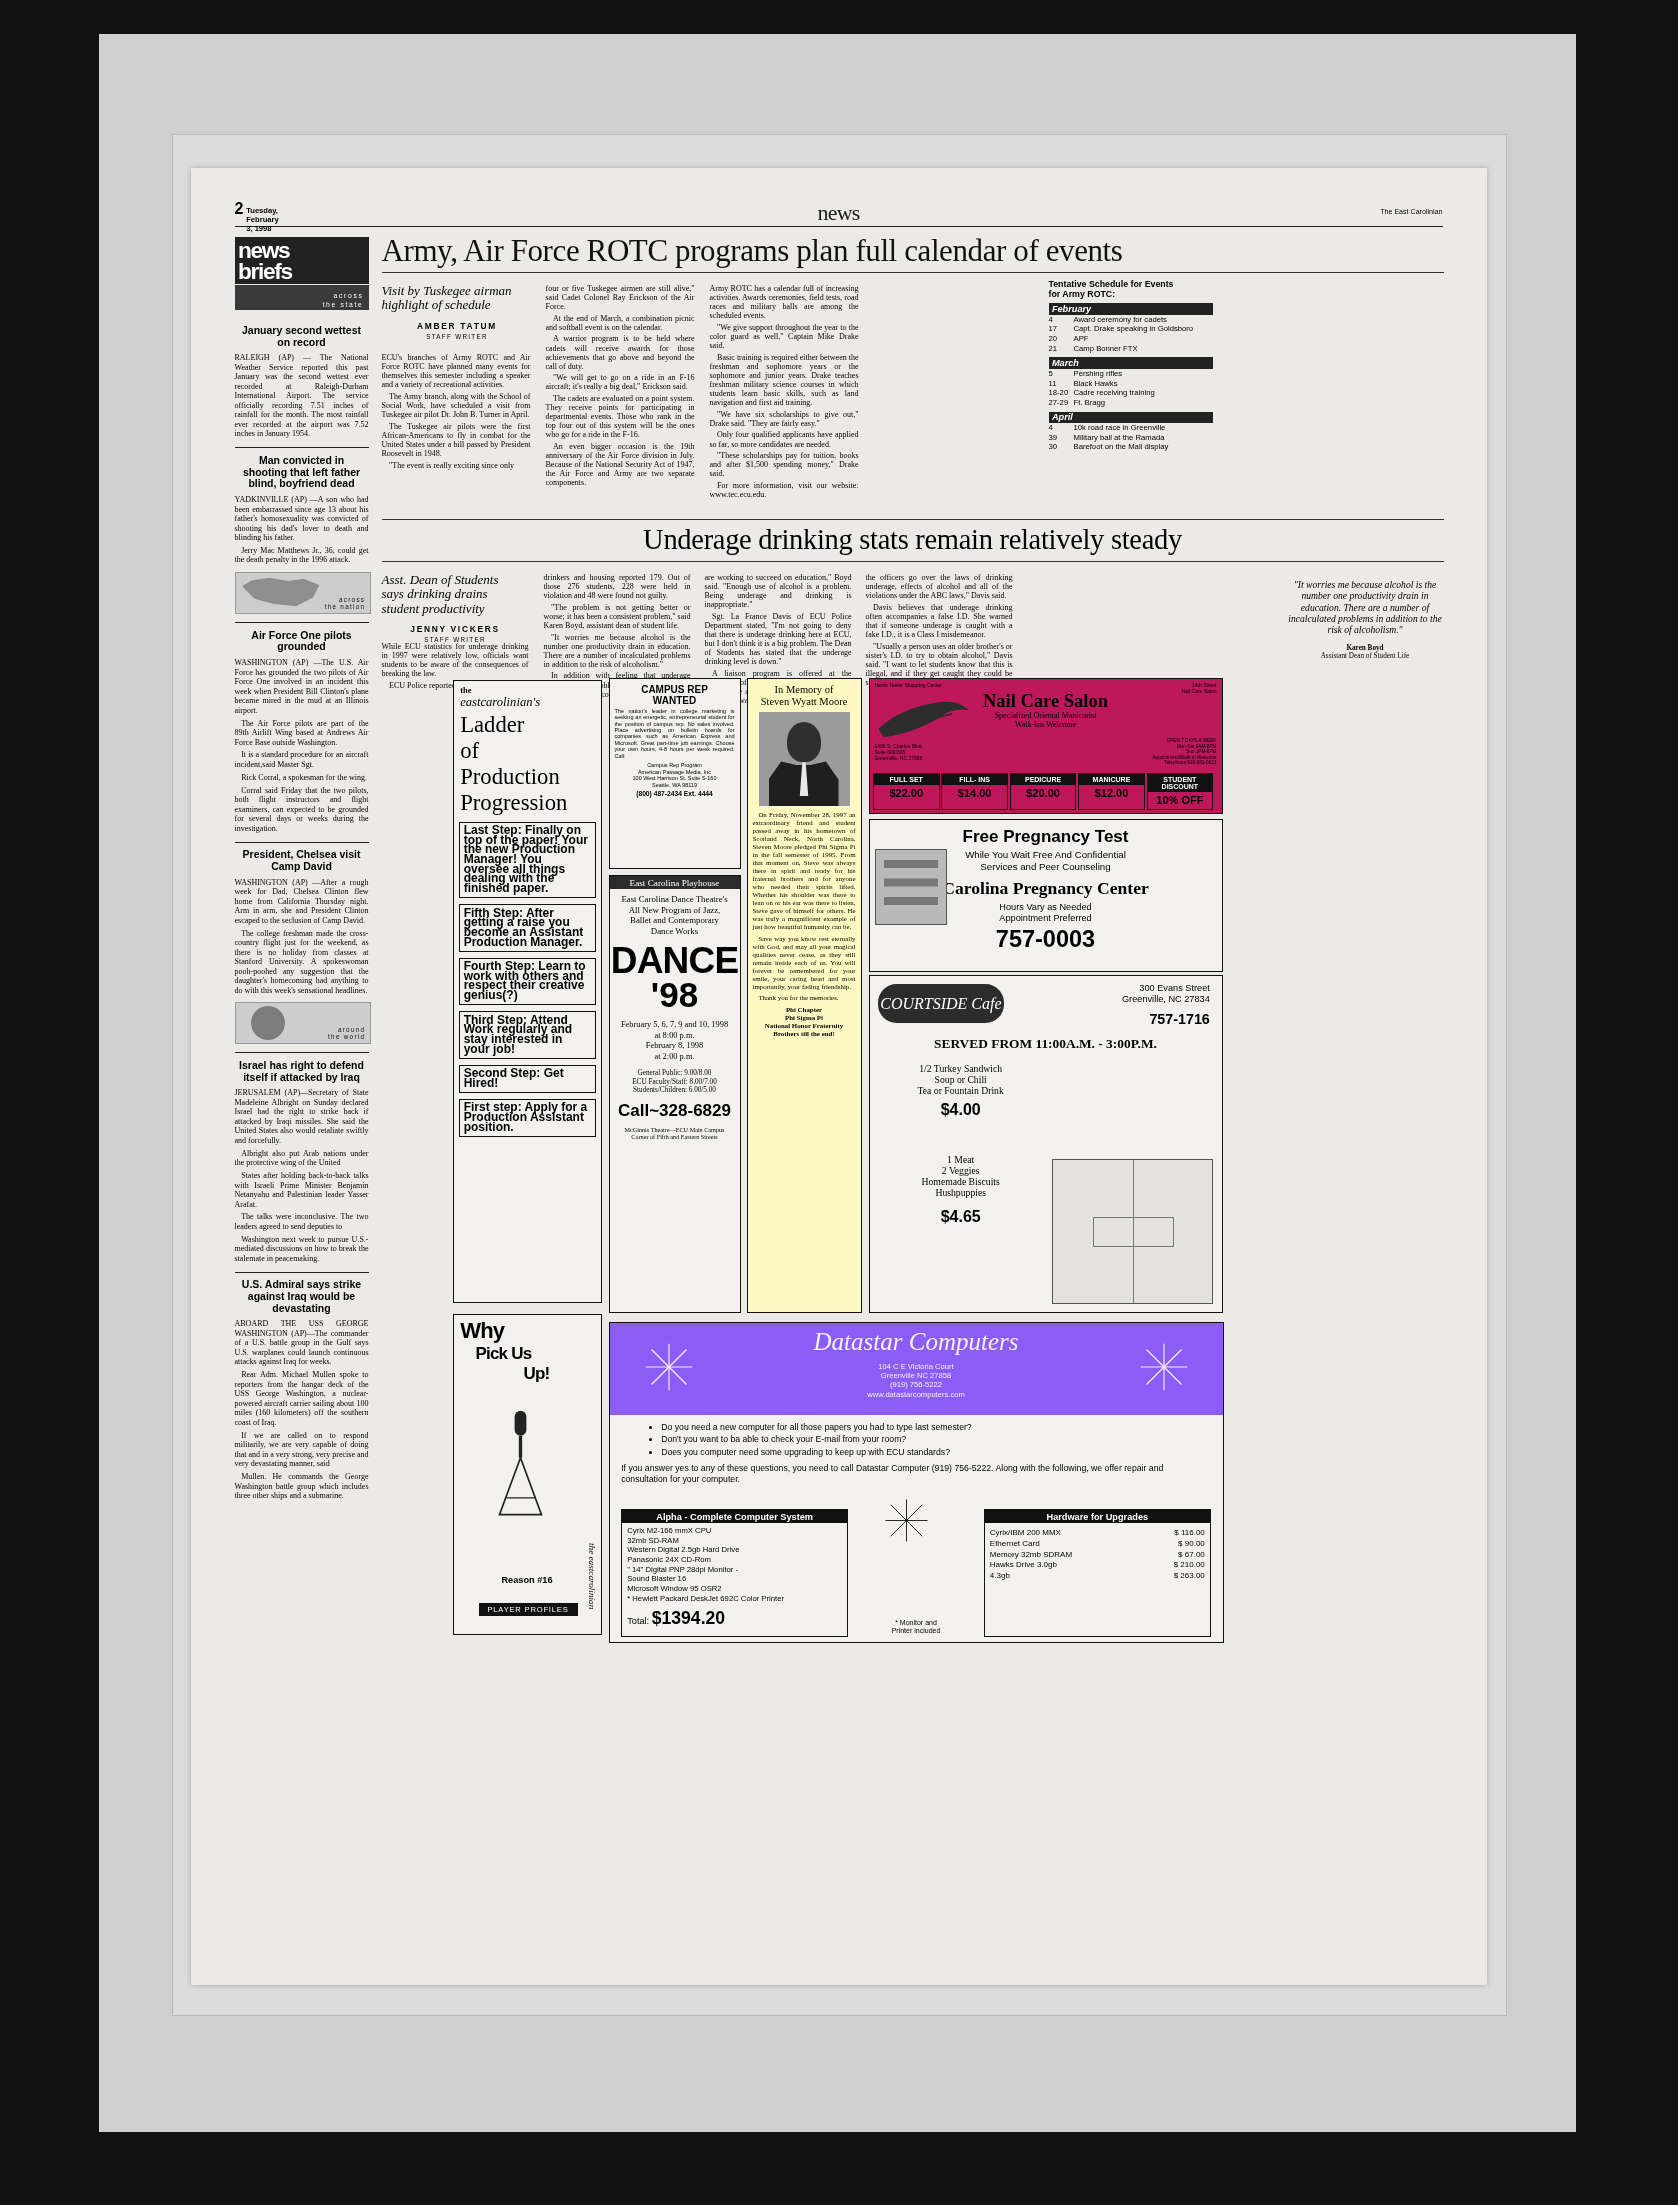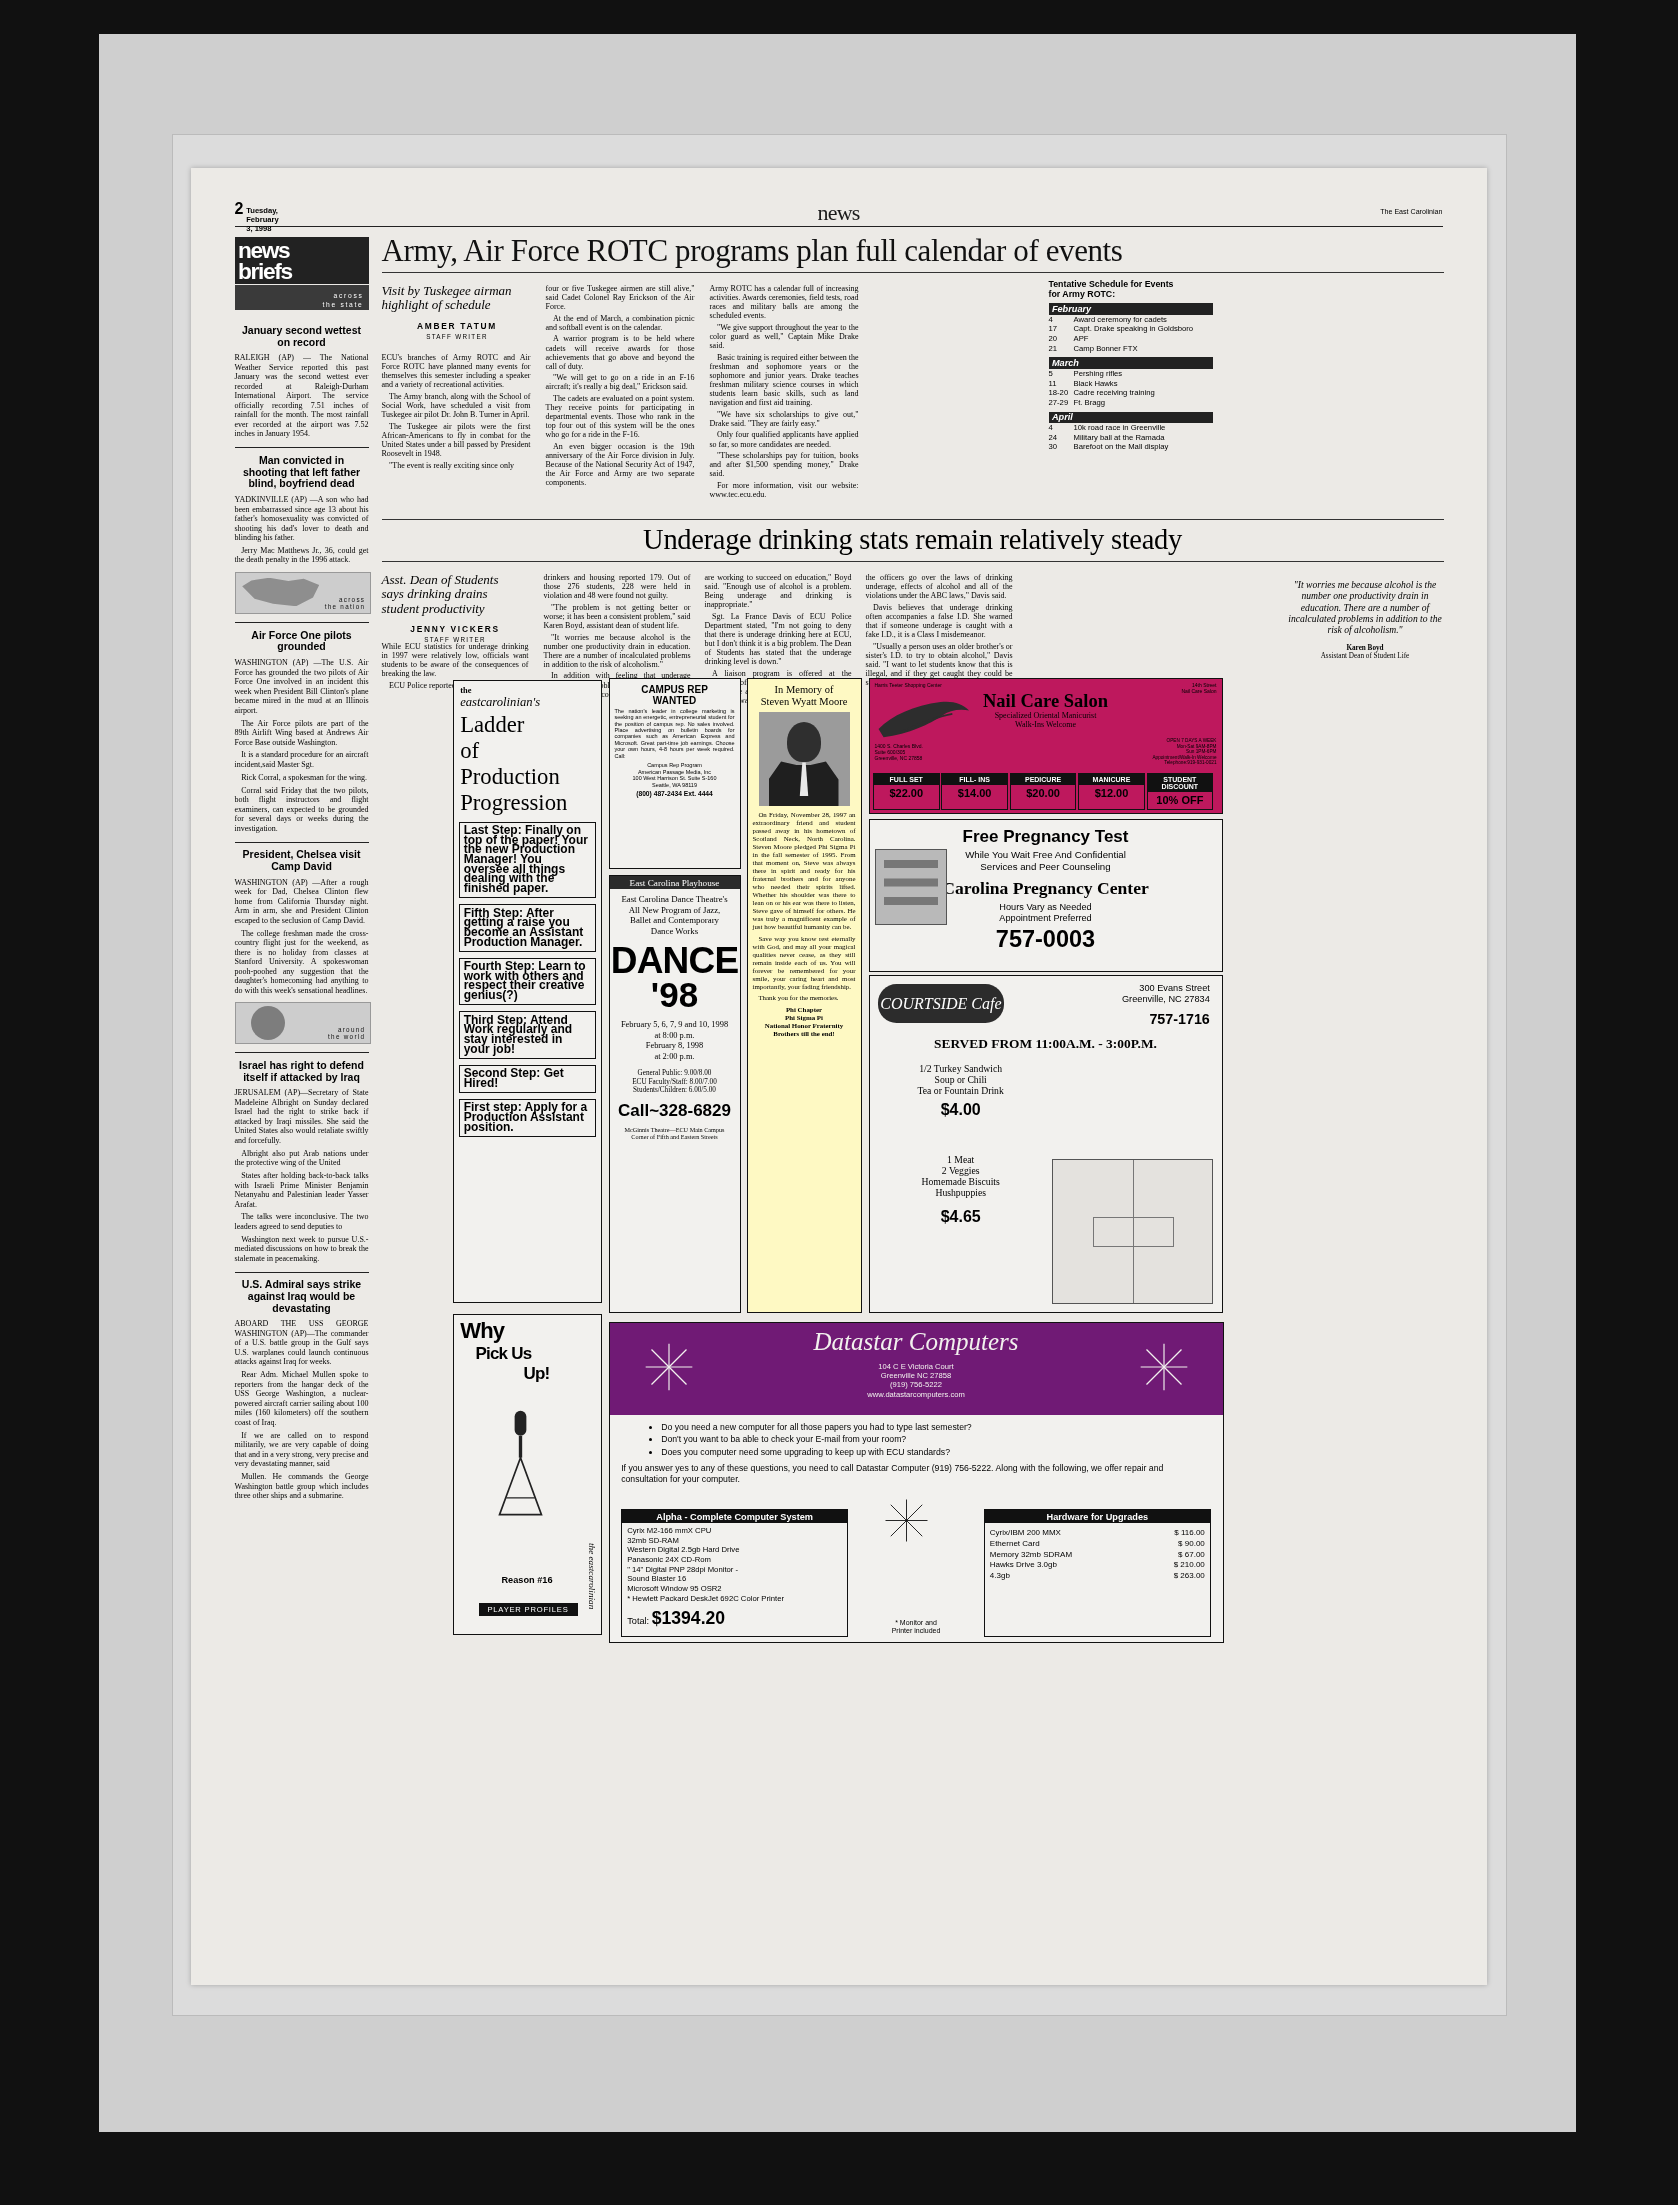--- a/index.html
+++ b/index.html
@@ -123,21 +123,21 @@
 
   .why{position:absolute;left:243px;top:1129px;width:147px;height:319px;border:1.7px solid #111;background:#f2f1ee;}
   .why .w{font-family:"Liberation Sans",sans-serif;font-weight:bold;font-size:22px;padding:3.4px 0 0 6.7px;letter-spacing:-0.8px;}
   .why .p{font-family:"Liberation Sans",sans-serif;font-weight:bold;font-size:17px;padding-left:22px;letter-spacing:-0.8px;}
   .why .mic{position:absolute;left:37px;top:94px;width:59px;height:109px;}
   .why .reason{position:absolute;left:0;bottom:49px;width:100%;text-align:center;font-family:"Liberation Sans",sans-serif;font-weight:bold;font-size:9.2px;}
   .why .pp{position:absolute;left:25px;bottom:18.5px;width:99px;background:#111;color:#fff;text-align:center;font-family:"Liberation Sans",sans-serif;font-size:7.6px;padding:1.7px 0;letter-spacing:0.8px;}
   .why .side{position:absolute;right:3.4px;bottom:25px;writing-mode:vertical-rl;font-family:"Liberation Serif",serif;font-style:italic;font-size:9.2px;}
 
   .datastar{position:absolute;left:399px;top:1137px;width:613px;height:319px;border:1.7px solid #111;background:#f2f1ee;}
-  .ds-top{position:relative;height:92px;background:#701a75;color:#f2f1ee;}
+  .ds-top{position:relative;height:92px;background:#8b5cf6;color:#f2f1ee;}
   .ds-name{position:absolute;left:50%;transform:translateX(-50%);top:5px;font-family:"Liberation Serif",serif;font-style:italic;font-size:25px;}
   .ds-addr{position:absolute;left:50%;transform:translateX(-50%);top:39px;text-align:center;font-family:"Liberation Sans",sans-serif;font-size:7.6px;line-height:9.2px;}
   .ds-star{position:absolute;top:18.5px;width:50px;height:50px;}
   .ds-bul{margin:6.7px 11.7px 0;font-family:"Liberation Sans",sans-serif;font-size:8.7px;line-height:11.7px;}
   .ds-bul li{margin-bottom:0.8px;}
   .ds-note{margin:5px 11.7px 0;font-family:"Liberation Sans",sans-serif;font-size:8.7px;line-height:11px;}
   .ds-tbl{position:absolute;bottom:5px;border:1.7px solid #111;}
   .ds-tbl .th{background:#111;color:#fff;text-align:center;font-family:"Liberation Sans",sans-serif;font-weight:bold;font-size:9.2px;padding:1.7px 0;}
   .ds-tbl .row{font-family:"Liberation Sans",sans-serif;font-size:8px;line-height:10.6px;padding:0 5px;display:flex;justify-content:space-between;}
   .ds-total{font-family:"Liberation Sans",sans-serif;font-size:9.2px;padding:1.7px 5px;}
@@ -268,21 +268,21 @@
         <div class="sitem"><span>17</span><em style="font-style:normal">Capt. Drake speaking in Goldsboro</em></div>
         <div class="sitem"><span>20</span><em style="font-style:normal">APF</em></div>
         <div class="sitem"><span>21</span><em style="font-style:normal">Camp Bonner FTX</em></div>
         <div class="monthbar">March</div>
         <div class="sitem"><span>5</span><em style="font-style:normal">Pershing rifles</em></div>
         <div class="sitem"><span>11</span><em style="font-style:normal">Black Hawks</em></div>
         <div class="sitem"><span>18-20</span><em style="font-style:normal">Cadre receiving training</em></div>
         <div class="sitem"><span>27-29</span><em style="font-style:normal">Ft. Bragg</em></div>
         <div class="monthbar">April</div>
         <div class="sitem"><span>4</span><em style="font-style:normal">10k road race in Greenville</em></div>
-        <div class="sitem"><span>24</span><em style="font-style:normal">Military ball at the Ramada</em></div>
+        <div class="sitem"><span>39</span><em style="font-style:normal">Military ball at the Ramada</em></div>
         <div class="sitem"><span>30</span><em style="font-style:normal">Barefoot on the Mall display</em></div>
       </div>
 
       <div class="rule2"></div>
       <div class="hl2">Underage drinking stats remain relatively  steady</div>
       <div class="rule3"></div>
 
       <div style="position:absolute;left:172px;top:388px;width:147px;">
         <div class="subhead">Asst. Dean of Students<br>says drinking drains<br>student productivity</div>
         <div class="byline">

